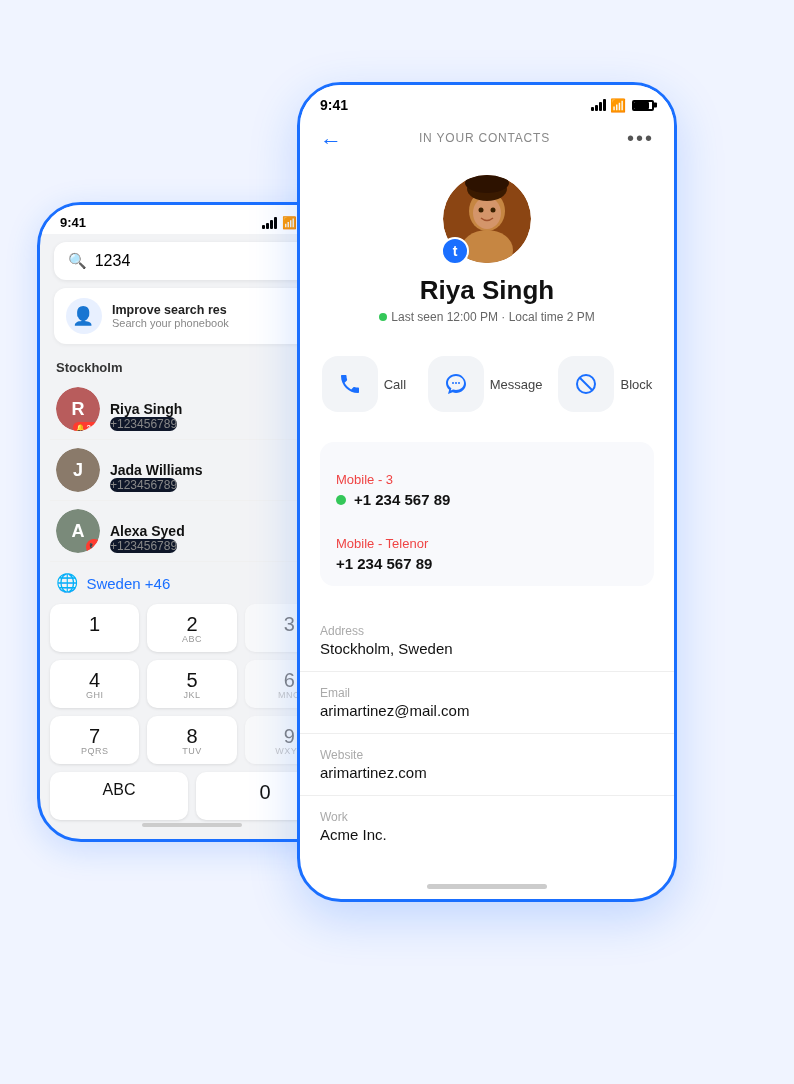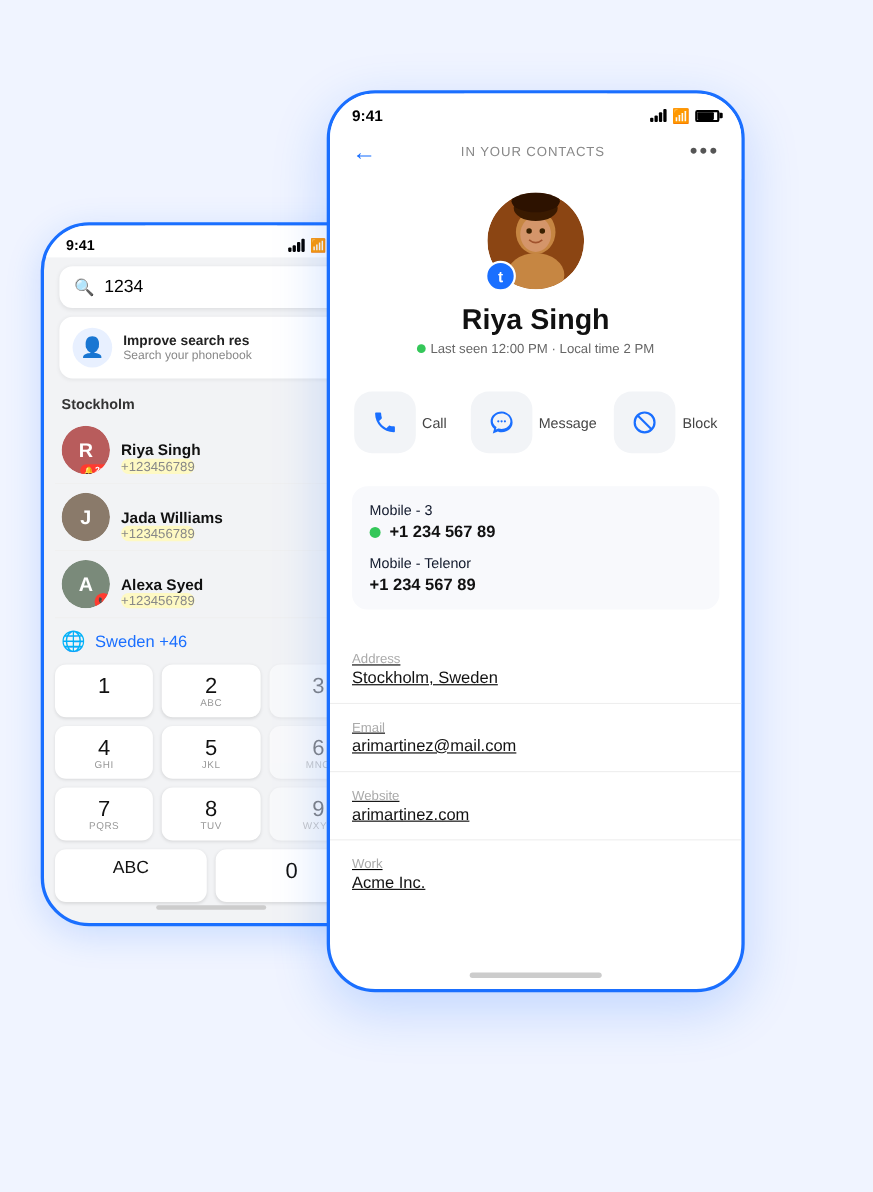--- a/index.html
+++ b/index.html
@@ -18,21 +18,21 @@
     .phones-container {
       position: relative;
       width: 760px;
       height: 1040px;
     }
 
     
     .phone {
       position: absolute;
       border-radius: 44px;
-      background: #fef9c3;
+      background: #0f172a;
       overflow: hidden;
     }
 
     
     .phone-back {
       width: 310px;
       height: 640px;
       top: 180px;
       left: 20px;
       border: 3px solid #1a6fff;
@@ -426,42 +426,42 @@
 
     .detail-phone-entry {
       display: flex;
       align-items: center;
       gap: 8px;
       margin-top: 4px;
     }
 
     .detail-label {
       font-size: 13px;
-      color: #0f172a;
+      color: #ef4444;
       font-weight: 400;
+      margin-top: 16px;
     }
 
     .detail-phone-dot {
       width: 10px;
       height: 10px;
       background: #34c759;
       border-radius: 50%;
       flex-shrink: 0;
     }
 
     .phone-number-bold {
       font-size: 15px;
       color: #111;
       font-weight: 700;
     }
 
     .info-row {
       padding: 14px 20px;
       border-bottom: 1px solid #eee;
-      text-decoration: underline;
     }
 
     .info-row-label {
       font-size: 12px;
       color: #aaa;
       text-transform: capitalize;
     }
 
     .info-row-value {
       font-size: 15px;

